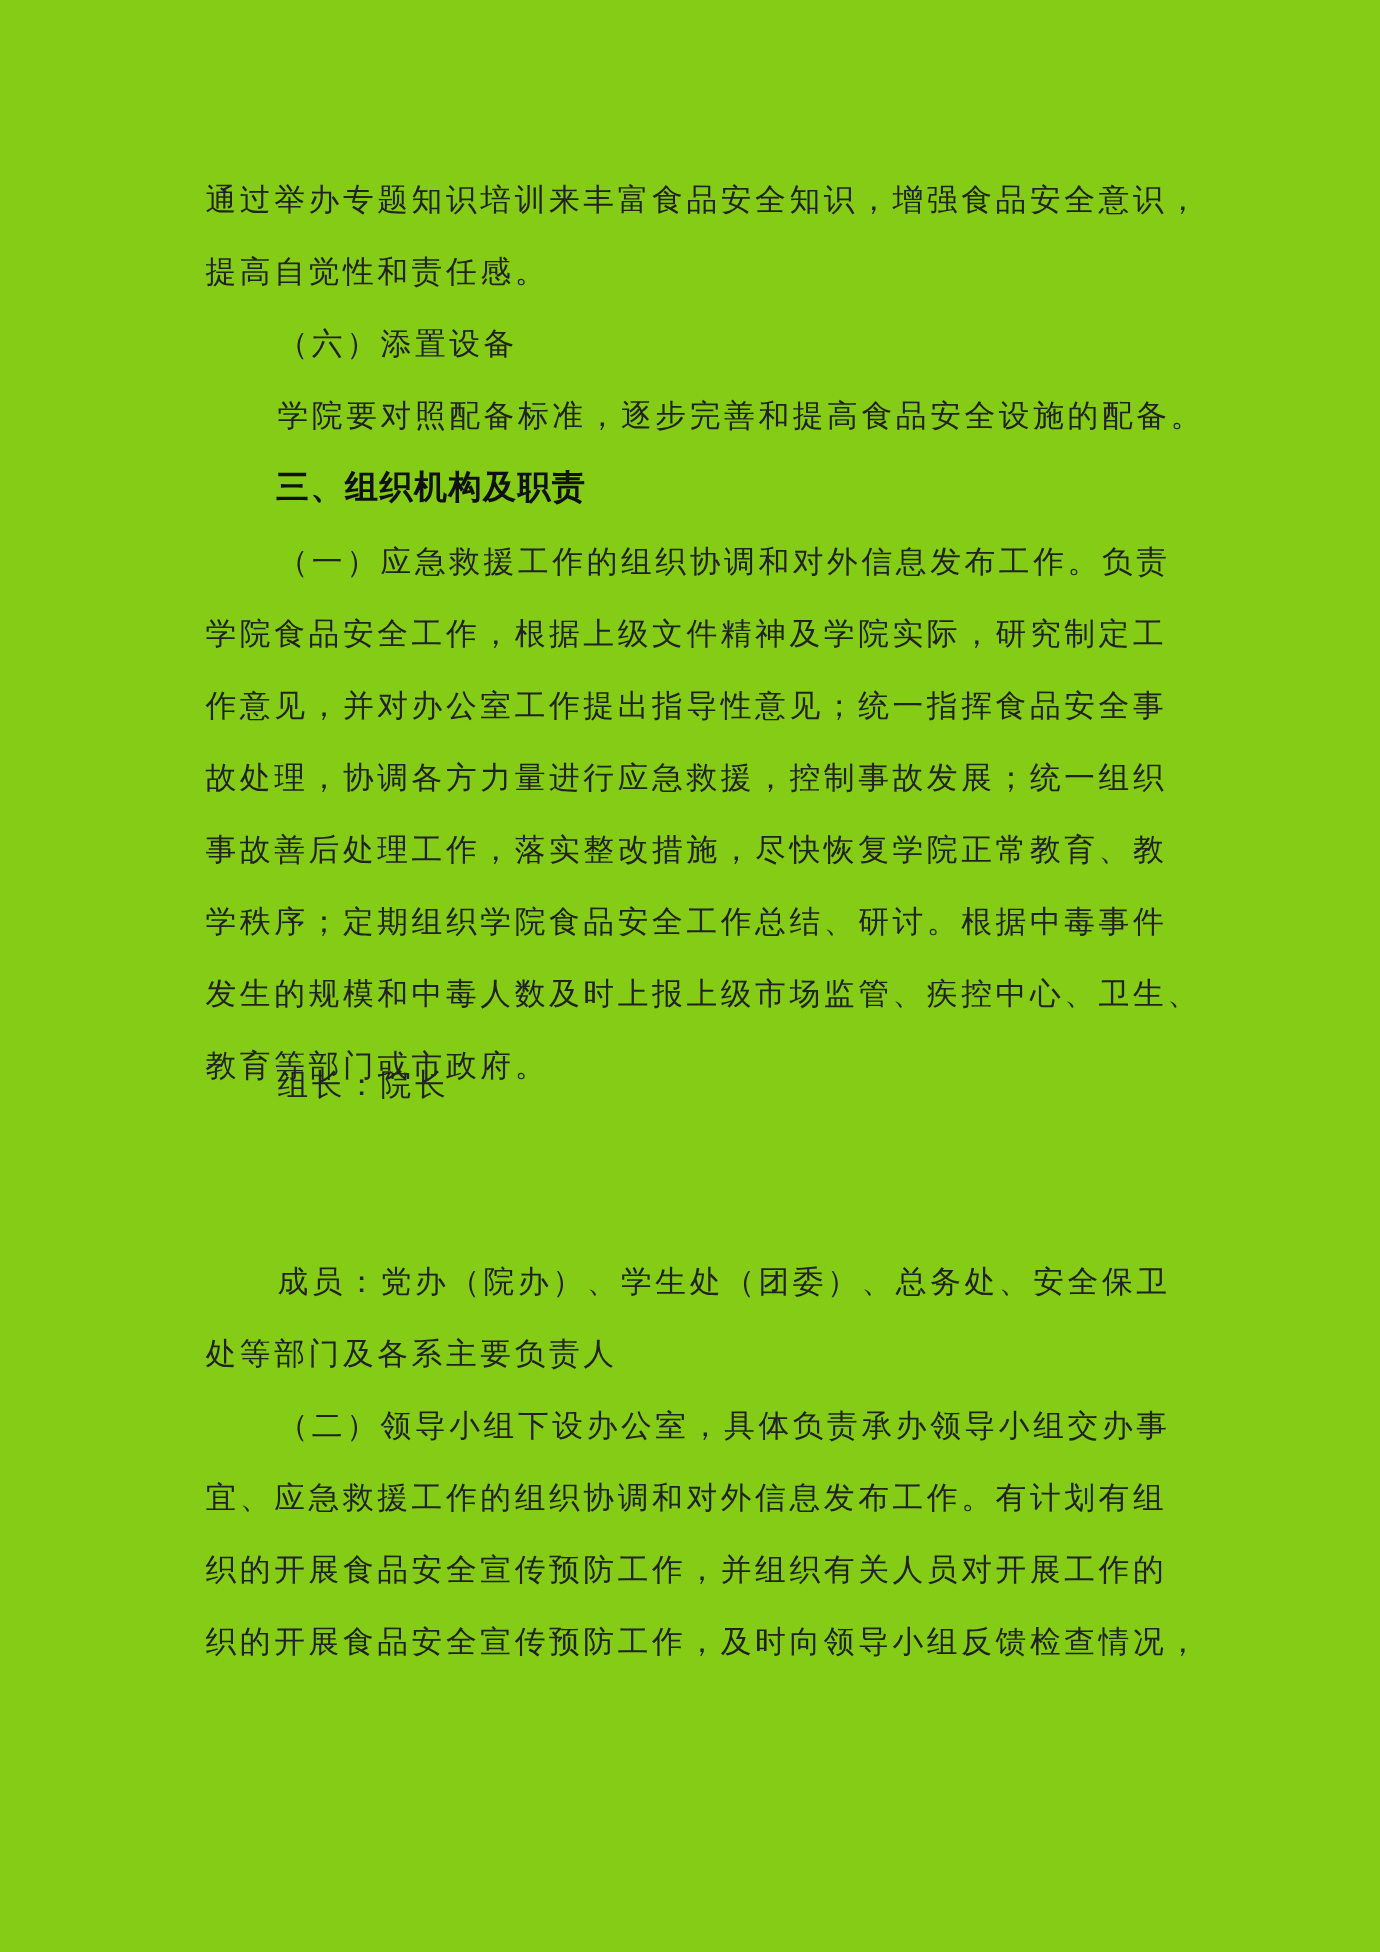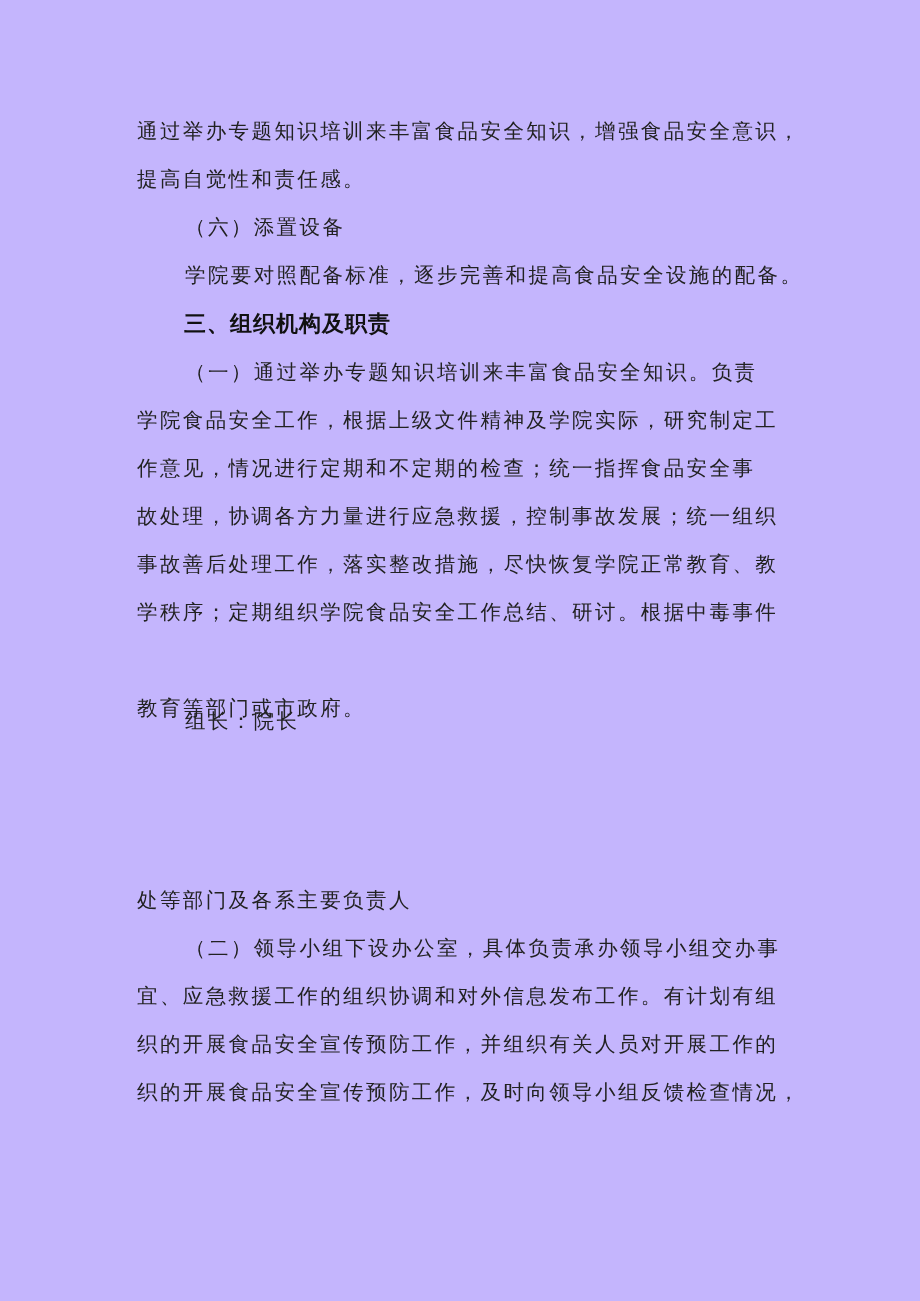--- a/index.html
+++ b/index.html
@@ -14,22 +14,21 @@
     overflow: hidden;
     font-family: "DejaVu Sans", "Liberation Sans", sans-serif;
     color: #1a1a1a;
   }
   .page {
     position: absolute;
     left: 0;
     top: 0;
     width: 920px;
     height: 1301px;
-    background: #c4b5fd;
-    font-family: Liberation Mono, monospace;
+    background: #84cc16;
   }
   .line {
     position: absolute;
     left: 137px;
     width: 680px;
     height: 30px;
     line-height: 30px;
     font-size: 20.5px;
     letter-spacing: 2.4px;
     white-space: nowrap;
@@ -46,26 +45,28 @@
 </style>
 </head>
 <body>
 
 <div class="page">
   <div class="line" style="top:118px">通过举办专题知识培训来丰富食品安全知识，增强食品安全意识，</div>
   <div class="line" style="top:166px">提高自觉性和责任感。</div>
   <div class="line indent" style="top:262px">学院要对照配备标准，逐步完善和提高食品安全设施的配备。</div>
   <div class="line indent" style="top:214px">（六）添置设备</div>
   <div class="line heading" style="top:311px">三、组织机构及职责</div>
-  <div class="line indent" style="top:359px">（一）通过举办专题知识培训来丰富食品安全知识。负责</div>
+  <div class="line indent" style="top:359px">（一）应急救援工作的组织协调和对外信息发布工作。负责</div>
   <div class="line" style="top:407px">学院食品安全工作，根据上级文件精神及学院实际，研究制定工</div>
-  <div class="line" style="top:455px">作意见，情况进行定期和不定期的检查；统一指挥食品安全事</div>
+  <div class="line" style="top:455px">作意见，并对办公室工作提出指导性意见；统一指挥食品安全事</div>
   <div class="line" style="top:503px">故处理，协调各方力量进行应急救援，控制事故发展；统一组织</div>
   <div class="line" style="top:551px">事故善后处理工作，落实整改措施，尽快恢复学院正常教育、教</div>
   <div class="line" style="top:599px">学秩序；定期组织学院食品安全工作总结、研讨。根据中毒事件</div>
+  <div class="line" style="top:647px">发生的规模和中毒人数及时上报上级市场监管、疾控中心、卫生、</div>
   <div class="line" style="top:695px">教育等部门或市政府。</div>
   <div class="line indent" style="top:708px">组长：院长</div>
+  <div class="line indent" style="top:839px">成员：党办（院办）、学生处（团委）、总务处、安全保卫</div>
   <div class="line" style="top:887px">处等部门及各系主要负责人</div>
   <div class="line indent" style="top:935px">（二）领导小组下设办公室，具体负责承办领导小组交办事</div>
   <div class="line" style="top:983px">宜、应急救援工作的组织协调和对外信息发布工作。有计划有组</div>
   <div class="line" style="top:1031px">织的开展食品安全宣传预防工作，并组织有关人员对开展工作的</div>
   <div class="line" style="top:1079px">织的开展食品安全宣传预防工作，及时向领导小组反馈检查情况，</div>
 </div>
 
 </body></html>

